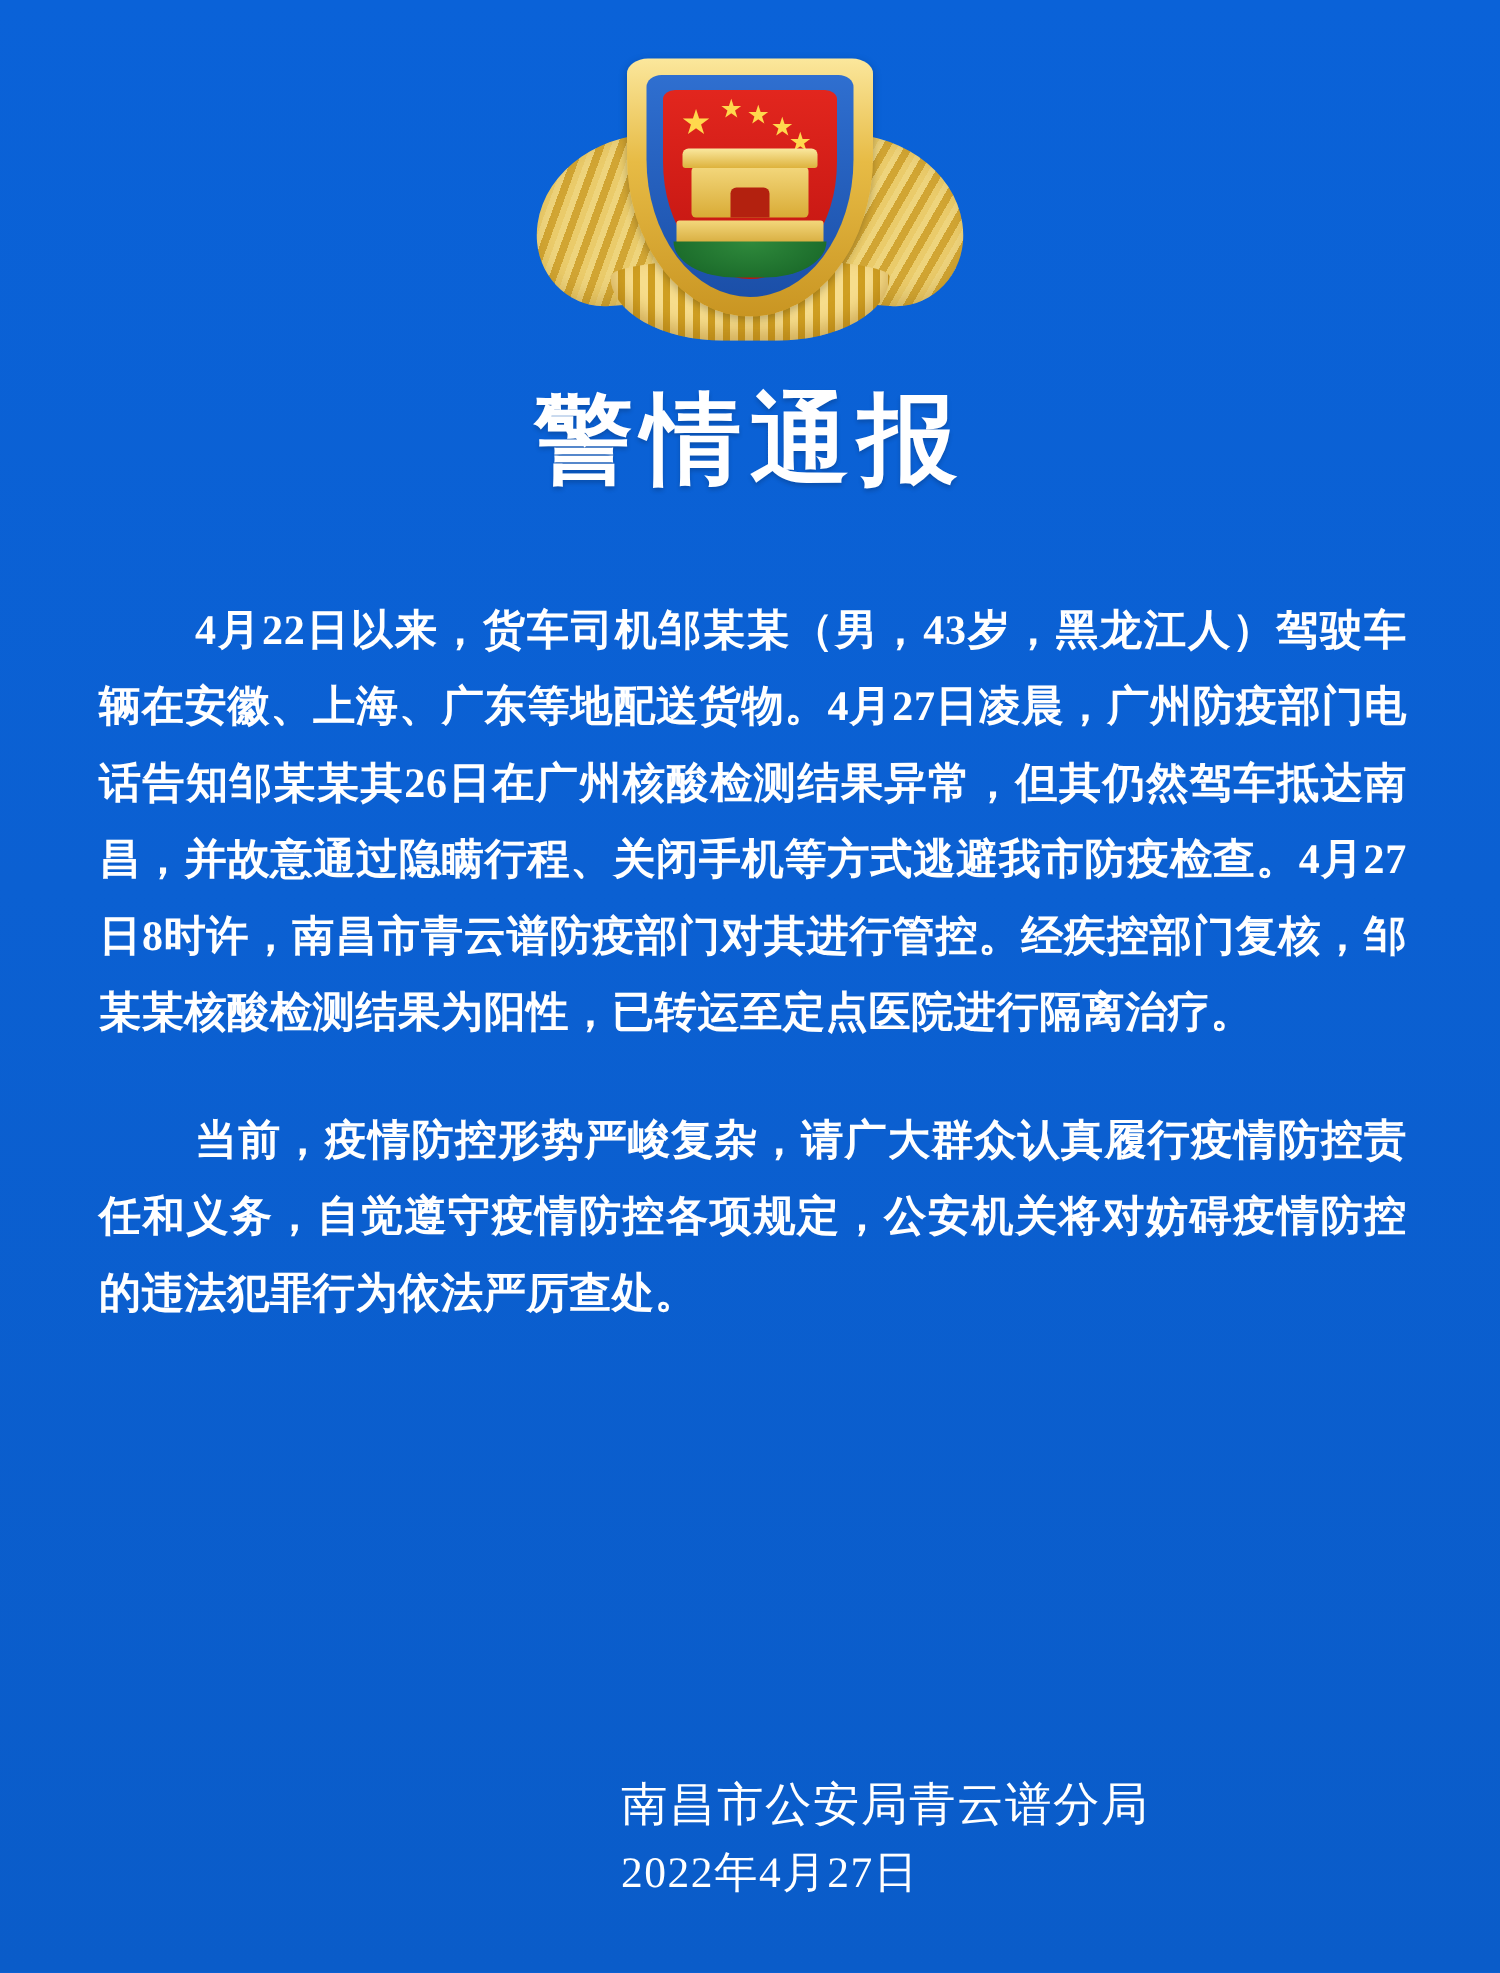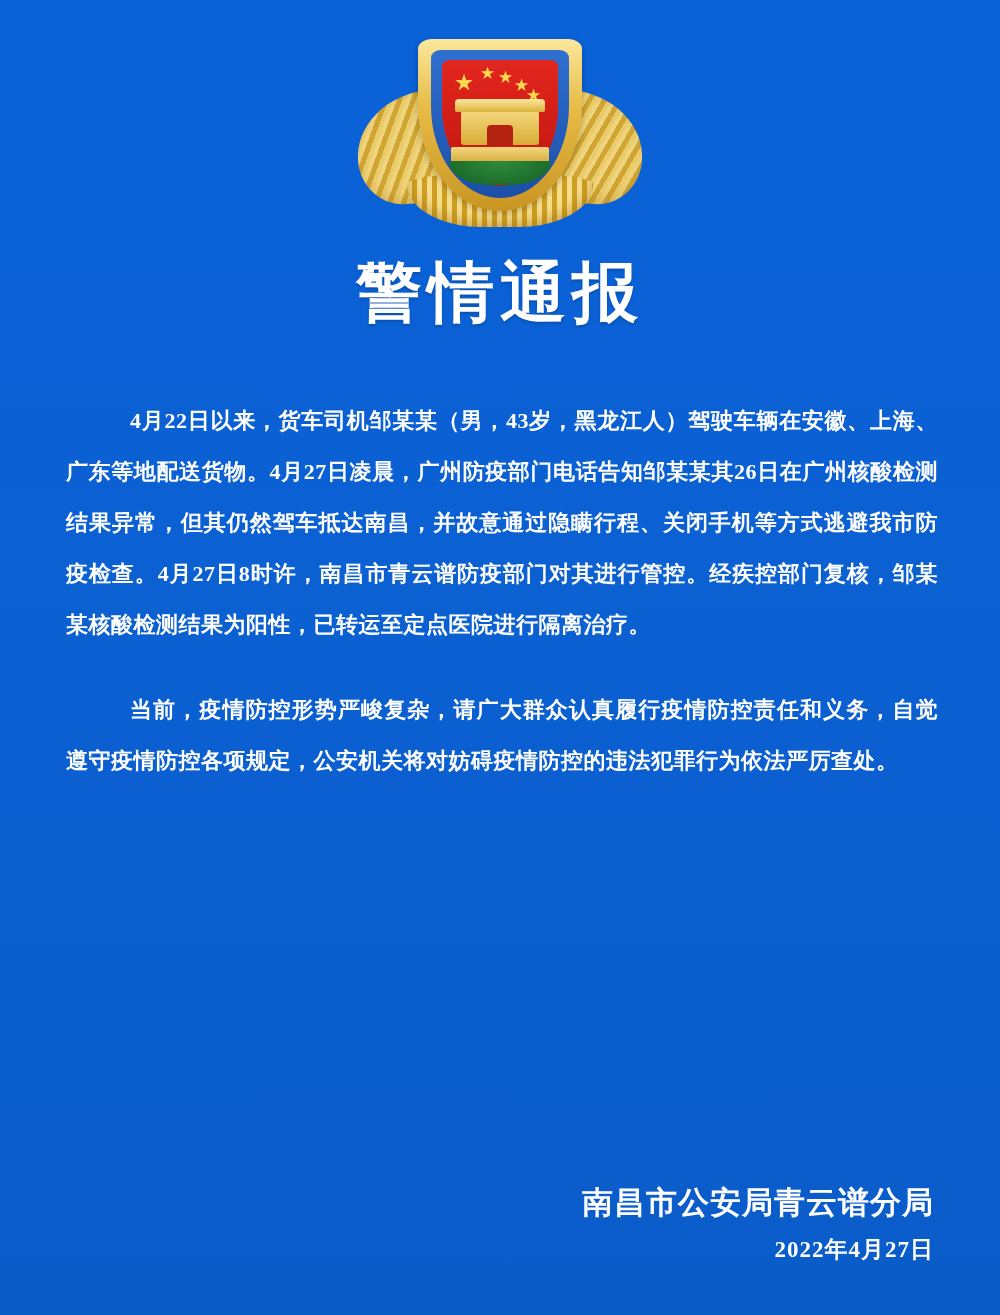--- a/index.html
+++ b/index.html
@@ -187,50 +187,49 @@
     text-shadow: 0 2px 3px rgba(0,0,0,.18);
   }
 
   
   .body-text {
     position: absolute;
     top: 395px;
     left: 66px;
     width: 872px;
     color: #ffffff;
-    font-size: 22px;
+    font-size: 28px;
     line-height: 51px;
     font-weight: 600;
     letter-spacing: .5px;
     font-family: "Liberation Serif", "DejaVu Serif", serif;
     text-align: justify;
     text-justify: inter-character;
   }
   .para {
     margin: 0 0 34px 0;
     text-indent: 64px;
   }
   .para:last-child { margin-bottom: 16px; }
 
   
   .signature {
     position: absolute;
     right: 66px;
     bottom: 42px;
     width: 520px;
-    text-align: right;
     color: #ffffff;
     font-size: 31px;
-    font-weight: 700;
+    font-weight: 400;
     line-height: 47px;
     font-family: "Liberation Serif", "DejaVu Serif", serif;
     letter-spacing: 1px;
   }
   .signature .dept { }
-  .signature .date { font-size: 23px; }
+  .signature .date { font-size: 29px; }
 </style>
 </head>
 <body>
 
 <div class="poster">
 
   <div class="emblem-wrap">
     <div class="emblem">
       <div class="wing left"></div>
       <div class="wing right"></div>

